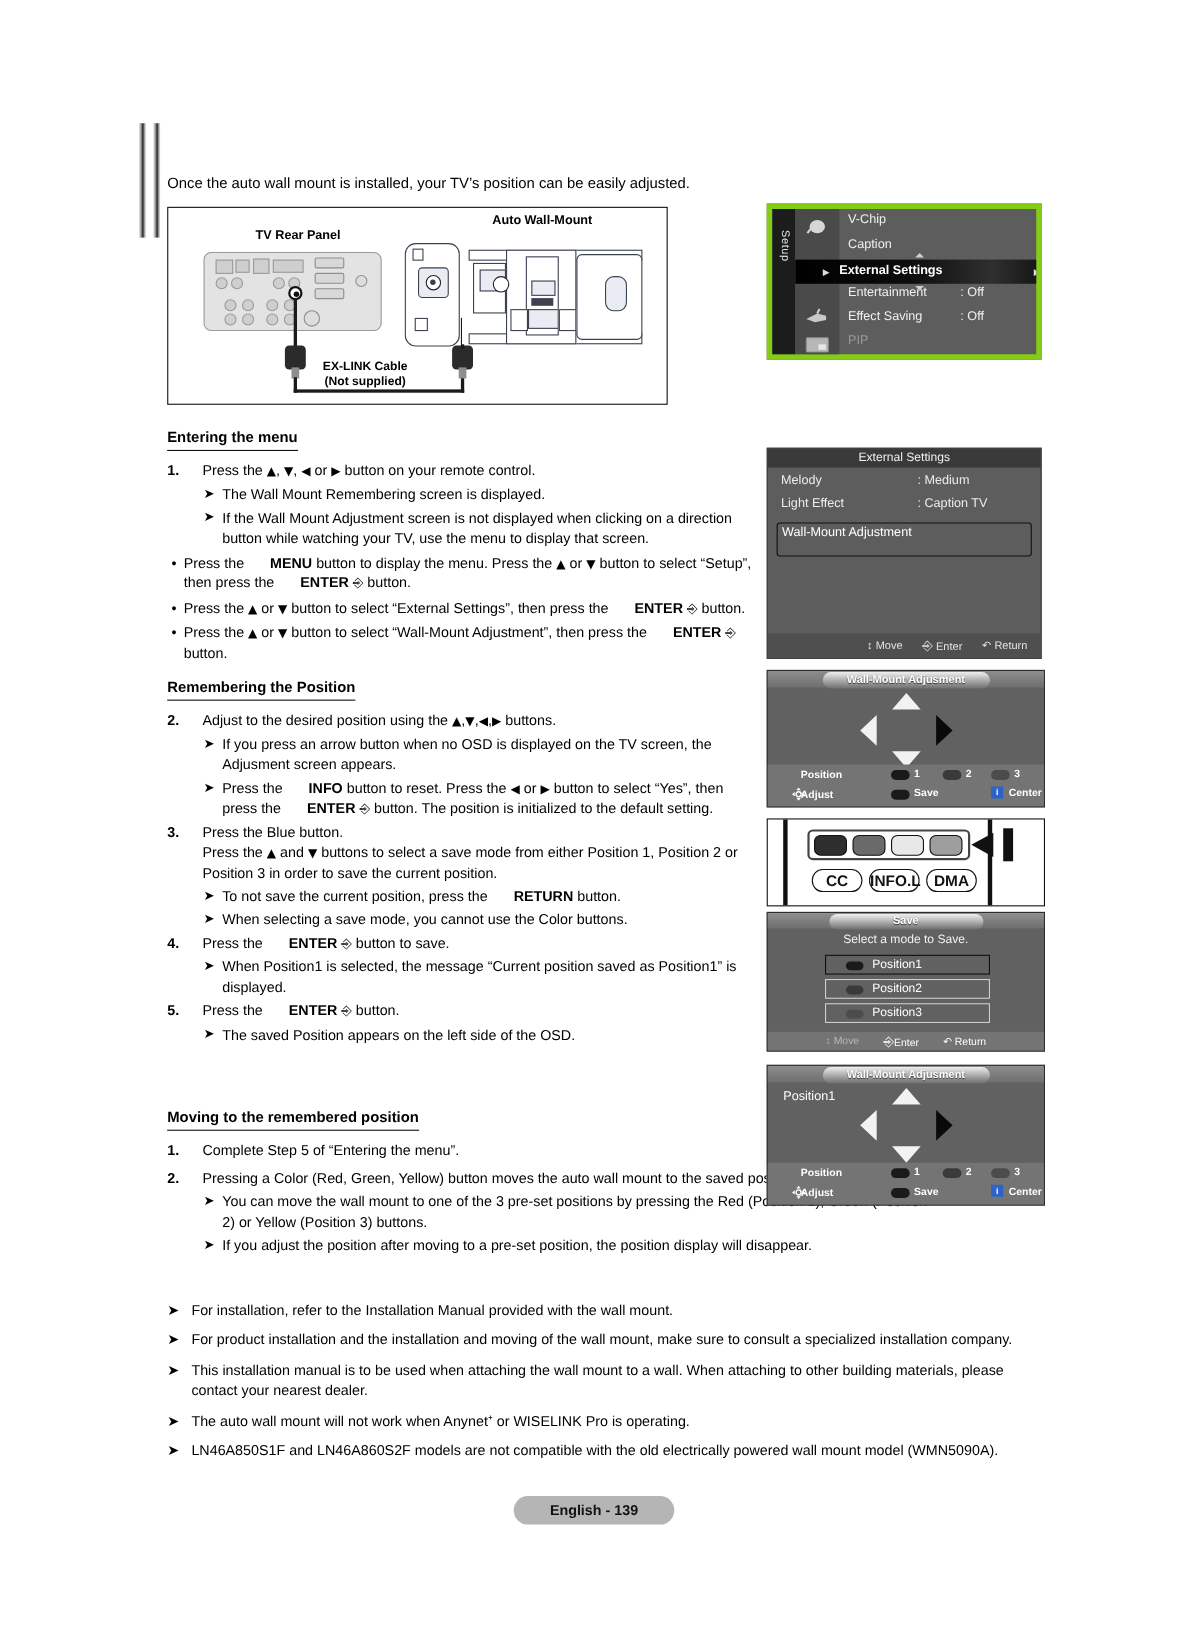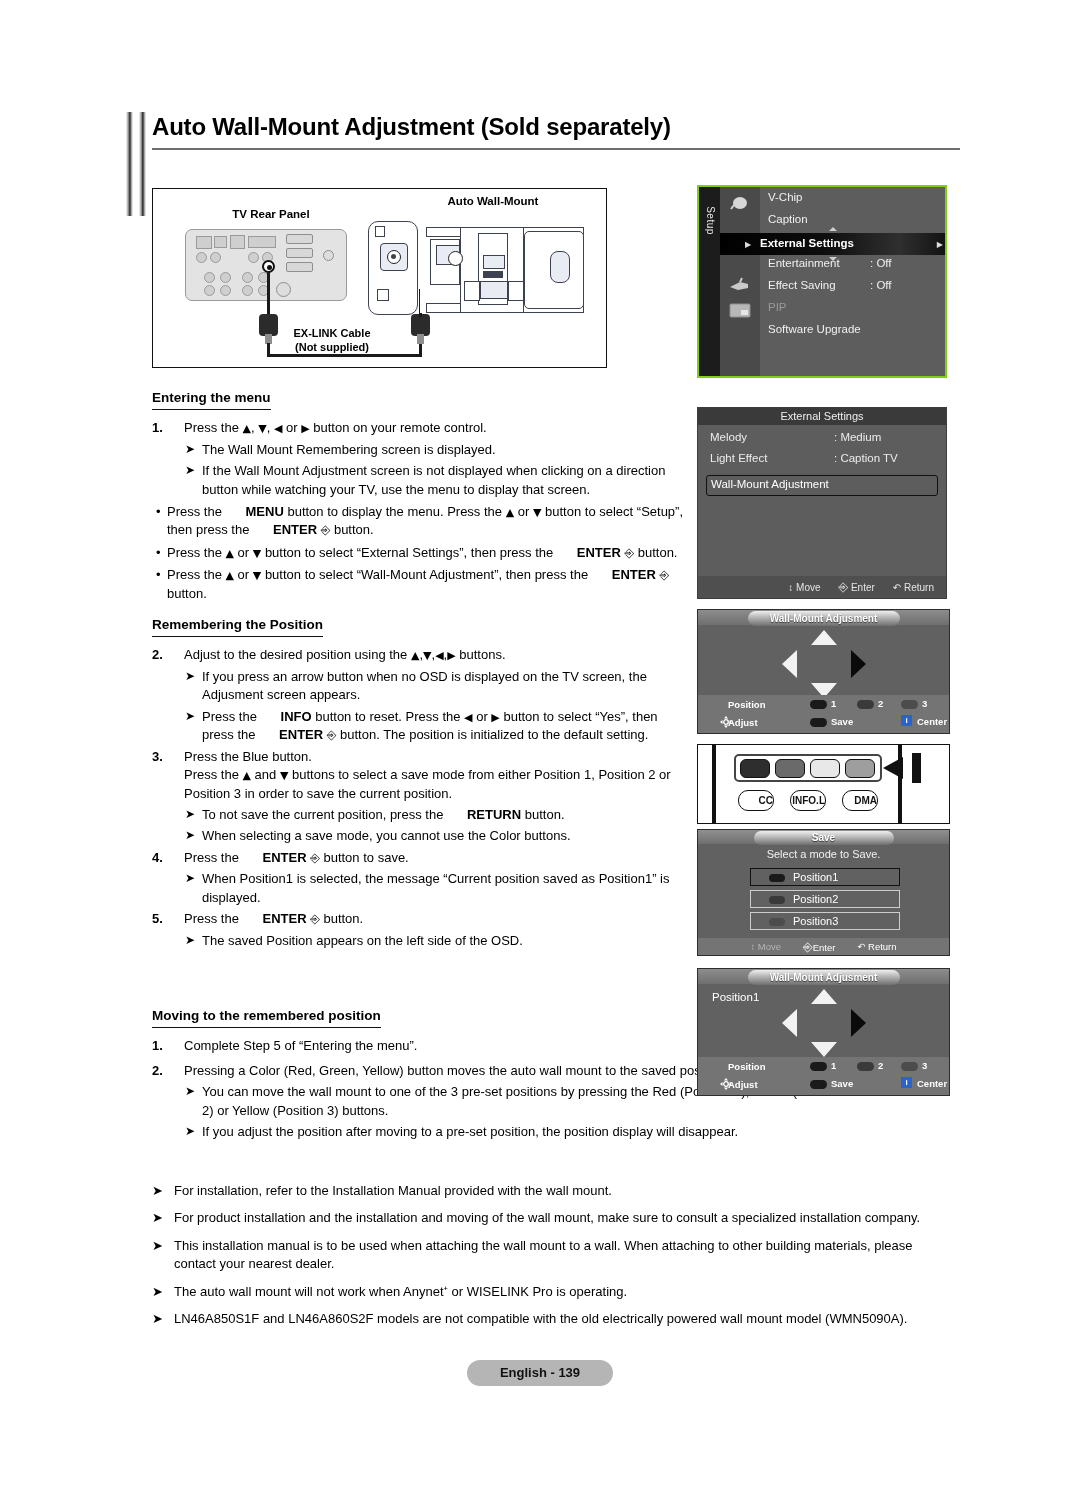--- a/index.html
+++ b/index.html
@@ -77,22 +77,22 @@
   .bullet .mk{width:11px;flex:0 0 11px;}
   .bullet .txt{flex:1;}
   .note{display:flex;margin:0 0 9px 0;}
   .note .mk{width:22px;flex:0 0 22px;}
   .note .txt{flex:1;}
   b{font-weight:bold;padding-left:20px;}
   .ent{font-family:"DejaVu Sans", sans-serif;font-size:12px;}
   .arrw{font-family:"DejaVu Sans", sans-serif;font-size:11px;}
 
   
-  .osd1{position:absolute;left:697px;top:185px;width:250px;height:193px;background:#5d5d5d;
-        border:2px solid #84cc16;box-sizing:border-box;overflow:hidden;}
+  .osd1{position:absolute;left:697px;top:185px;width:250px;height:142px;background:#5d5d5d;
+        border:5px solid #84cc16;box-sizing:border-box;overflow:hidden;}
   .osd1 .tab{position:absolute;left:0;top:0;width:21px;height:191px;background:#1c1c1c;}
   .osd1 .tab span{position:absolute;left:-13px;top:28px;width:48px;color:#e8e8e8;font-size:10px;
       transform:rotate(90deg);text-align:center;letter-spacing:0.5px;}
   .osd1 .icons{position:absolute;left:21px;top:0;width:40px;height:191px;background:#4a4a4a;}
   .osd1 .ico{position:absolute;left:8px;width:24px;height:20px;}
   .osd1 .list{position:absolute;left:61px;top:0;right:0;bottom:0;}
   .orow{position:relative;height:22px;color:#f0f0f0;font-size:11.5px;padding:4px 0 0 8px;box-sizing:border-box;}
   .orow .val{position:absolute;left:110px;top:4px;}
   .orow.dim{color:#9a9a9a;}
   .osd1 .hl{position:absolute;left:21px;width:229px;height:22px;
@@ -106,21 +106,21 @@
     border-right:4px solid transparent;border-top:4px solid #cfcfcf;}
 
   
   .osd2{position:absolute;left:697px;top:407px;width:250px;height:192px;background:#5d5d5d;
         border:1px solid #3d3d3d;box-sizing:border-box;}
   .osd2 .hdr{height:17px;background:#3a3a3a;color:#efefef;font-size:11px;text-align:center;
       line-height:17px;}
   .osd2 .inner{position:absolute;left:8px;top:23px;right:8px;bottom:26px;}
   .o2row{position:relative;height:21px;color:#ececec;font-size:11.5px;padding-left:4px;}
   .o2row .v{position:absolute;left:128px;top:0;}
-  .o2sel{position:relative;height:21px;border:1.5px solid #111;border-radius:3px;background:#5d5d5d;
+  .o2sel{position:relative;height:31px;border:1.5px solid #111;border-radius:3px;background:#5d5d5d;
       color:#fff;font-size:11.5px;padding:2px 0 0 4px;box-sizing:border-box;margin-top:2px;}
   .osdfoot{position:absolute;left:0;right:0;bottom:0;height:22px;background:#4f4f4f;
       color:#e4e4e4;font-size:10px;display:flex;justify-content:flex-end;align-items:center;gap:18px;
       padding-right:12px;box-sizing:border-box;}
 
   
   .wmp{position:absolute;left:697px;width:253px;background:#616161;border:1px solid #2d2d2d;
        box-sizing:border-box;}
   .wmp.p1{top:609px;height:125px;}
   .wmp.p2{top:968px;height:128px;}
@@ -149,22 +149,22 @@
   .dpadmini{position:absolute;left:22px;top:3px;width:12px;height:12px;}
 
   
   .remote{position:absolute;left:697px;top:744px;width:253px;height:80px;background:#fff;
       border:1.4px solid #111;box-sizing:border-box;}
   .remote .edge{position:absolute;top:0;bottom:0;width:4px;background:#111;}
   .rbtnbox{position:absolute;left:36px;top:9px;width:148px;height:28px;border:2px solid #444;
       border-radius:5px;background:#fff;box-sizing:border-box;}
   .rb{position:absolute;top:3px;width:30px;height:19px;border-radius:6px;border:1.6px solid #111;
       box-sizing:border-box;}
-  .lowbtn{position:absolute;top:45px;width:36px;height:21px;border:1.8px solid #111;border-radius:10px;
-      background:#fff;color:#111;font-size:10px;font-weight:bold;text-align:right;line-height:19px;
+  .lowbtn{position:absolute;top:45px;width:46px;height:21px;border:1.8px solid #111;border-radius:10px;
+      background:#fff;color:#111;font-size:14px;font-weight:bold;text-align:center;line-height:19px;
       box-sizing:border-box;}
   .ptr{position:absolute;left:185px;top:12px;width:0;height:0;border-top:11px solid transparent;
       border-bottom:11px solid transparent;border-right:20px solid #111;}
   .ptrbar{position:absolute;left:214px;top:8px;width:9px;height:30px;background:#111;}
 
   
   .savep{position:absolute;left:697px;top:829px;width:253px;height:127px;background:#616161;
       border:1px solid #2d2d2d;box-sizing:border-box;}
   .savep .tbar{position:absolute;left:0;top:0;width:100%;height:14px;
       background:linear-gradient(180deg,#909090,#6e6e6e);}
@@ -189,24 +189,21 @@
 </head>
 <body>
 
 <div class="page">
 
   <div class="margin-bars">
     <div class="mbar a"></div>
     <div class="mbar b"></div>
   </div>
 
-  <div class="title-wrap">
-    <h1 class="title">Auto Wall-Mount Adjustment (Sold separately)</h1>
-    <div class="title-rule"></div>
-  </div>
+  <div class="intro">Once the auto wall mount is installed, your TV’s position can be easily adjusted.</div>
 
   <div class="diagram">
     <div class="dg-lbl lbl-tv">TV Rear Panel</div>
     <div class="dg-lbl lbl-awm">Auto Wall-Mount</div>
 
     <div class="tvpanel">
       <div class="blk" style="left:10px;top:6px;width:14px;height:11px;"></div>
       <div class="blk" style="left:28px;top:6px;width:11px;height:10px;"></div>
       <div class="blk" style="left:44px;top:5px;width:13px;height:12px;"></div>
       <div class="blk" style="left:62px;top:6px;width:26px;height:10px;"></div>

